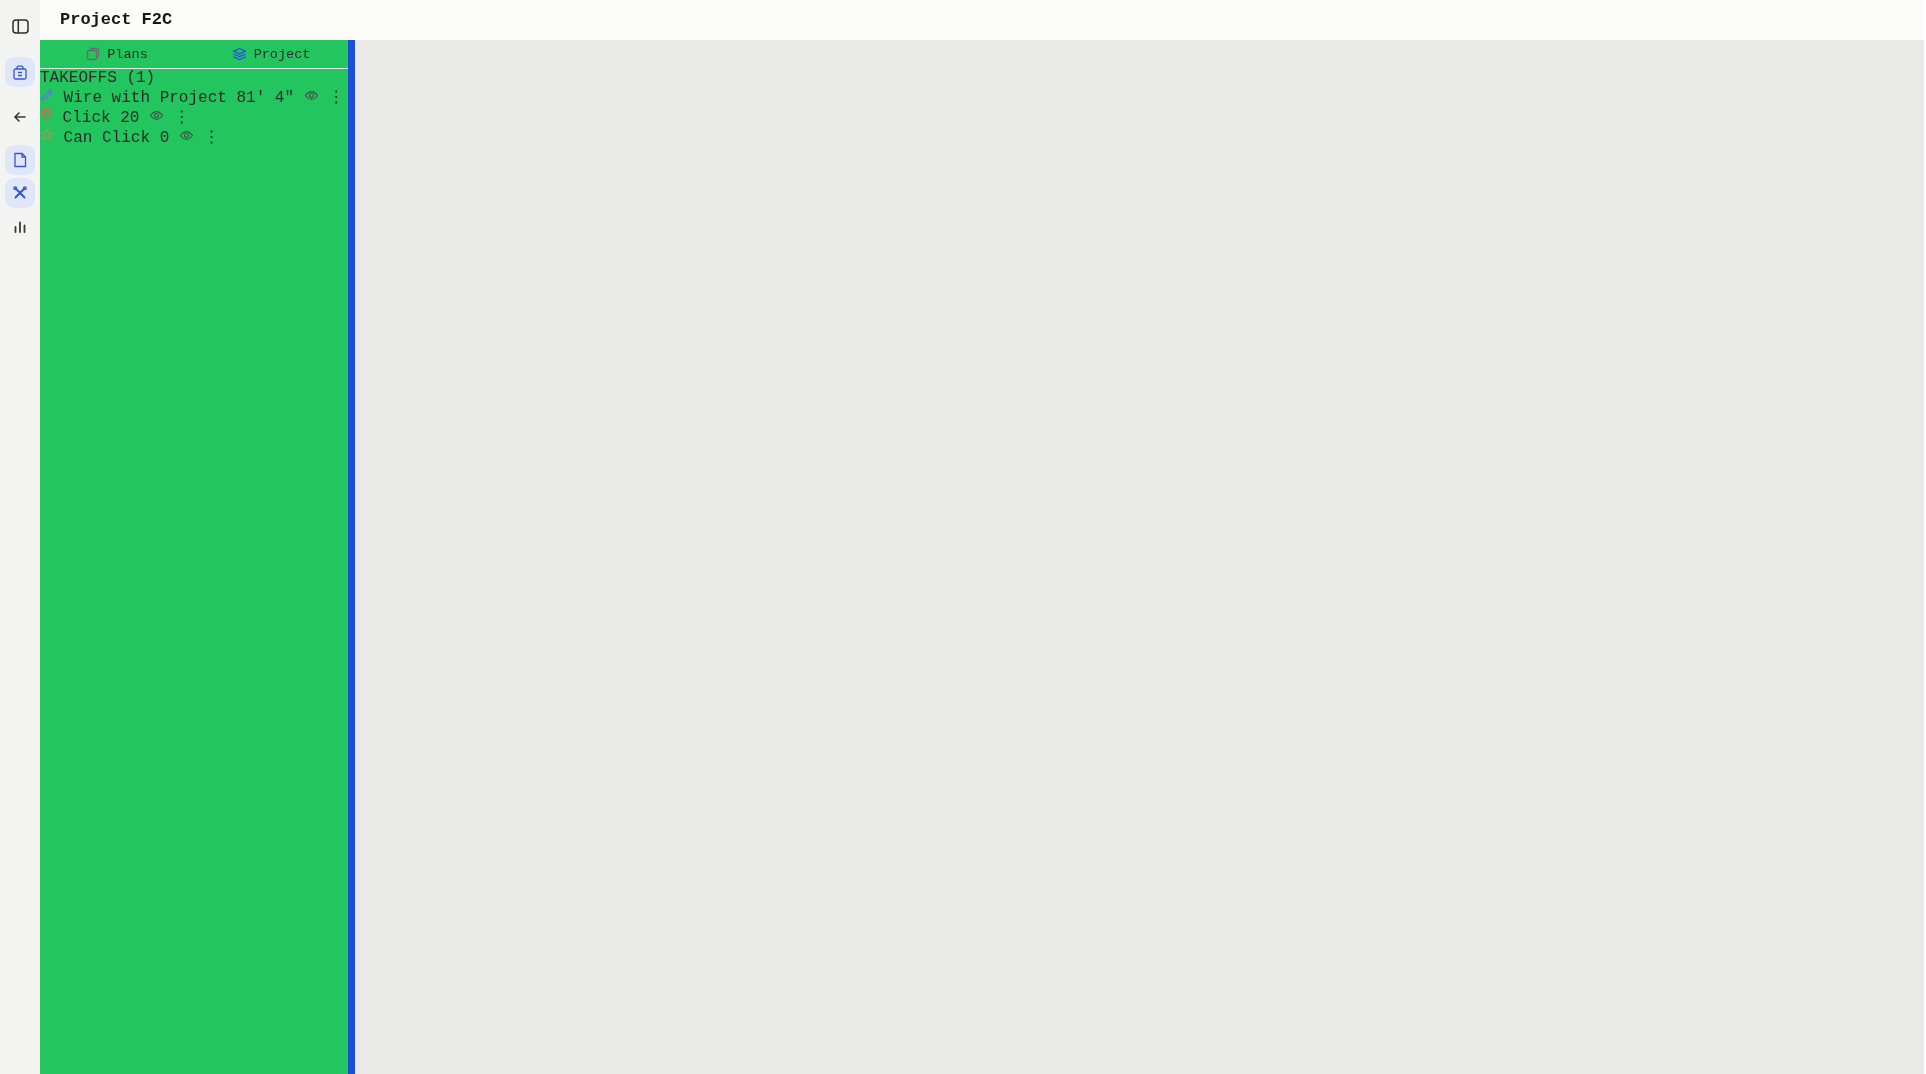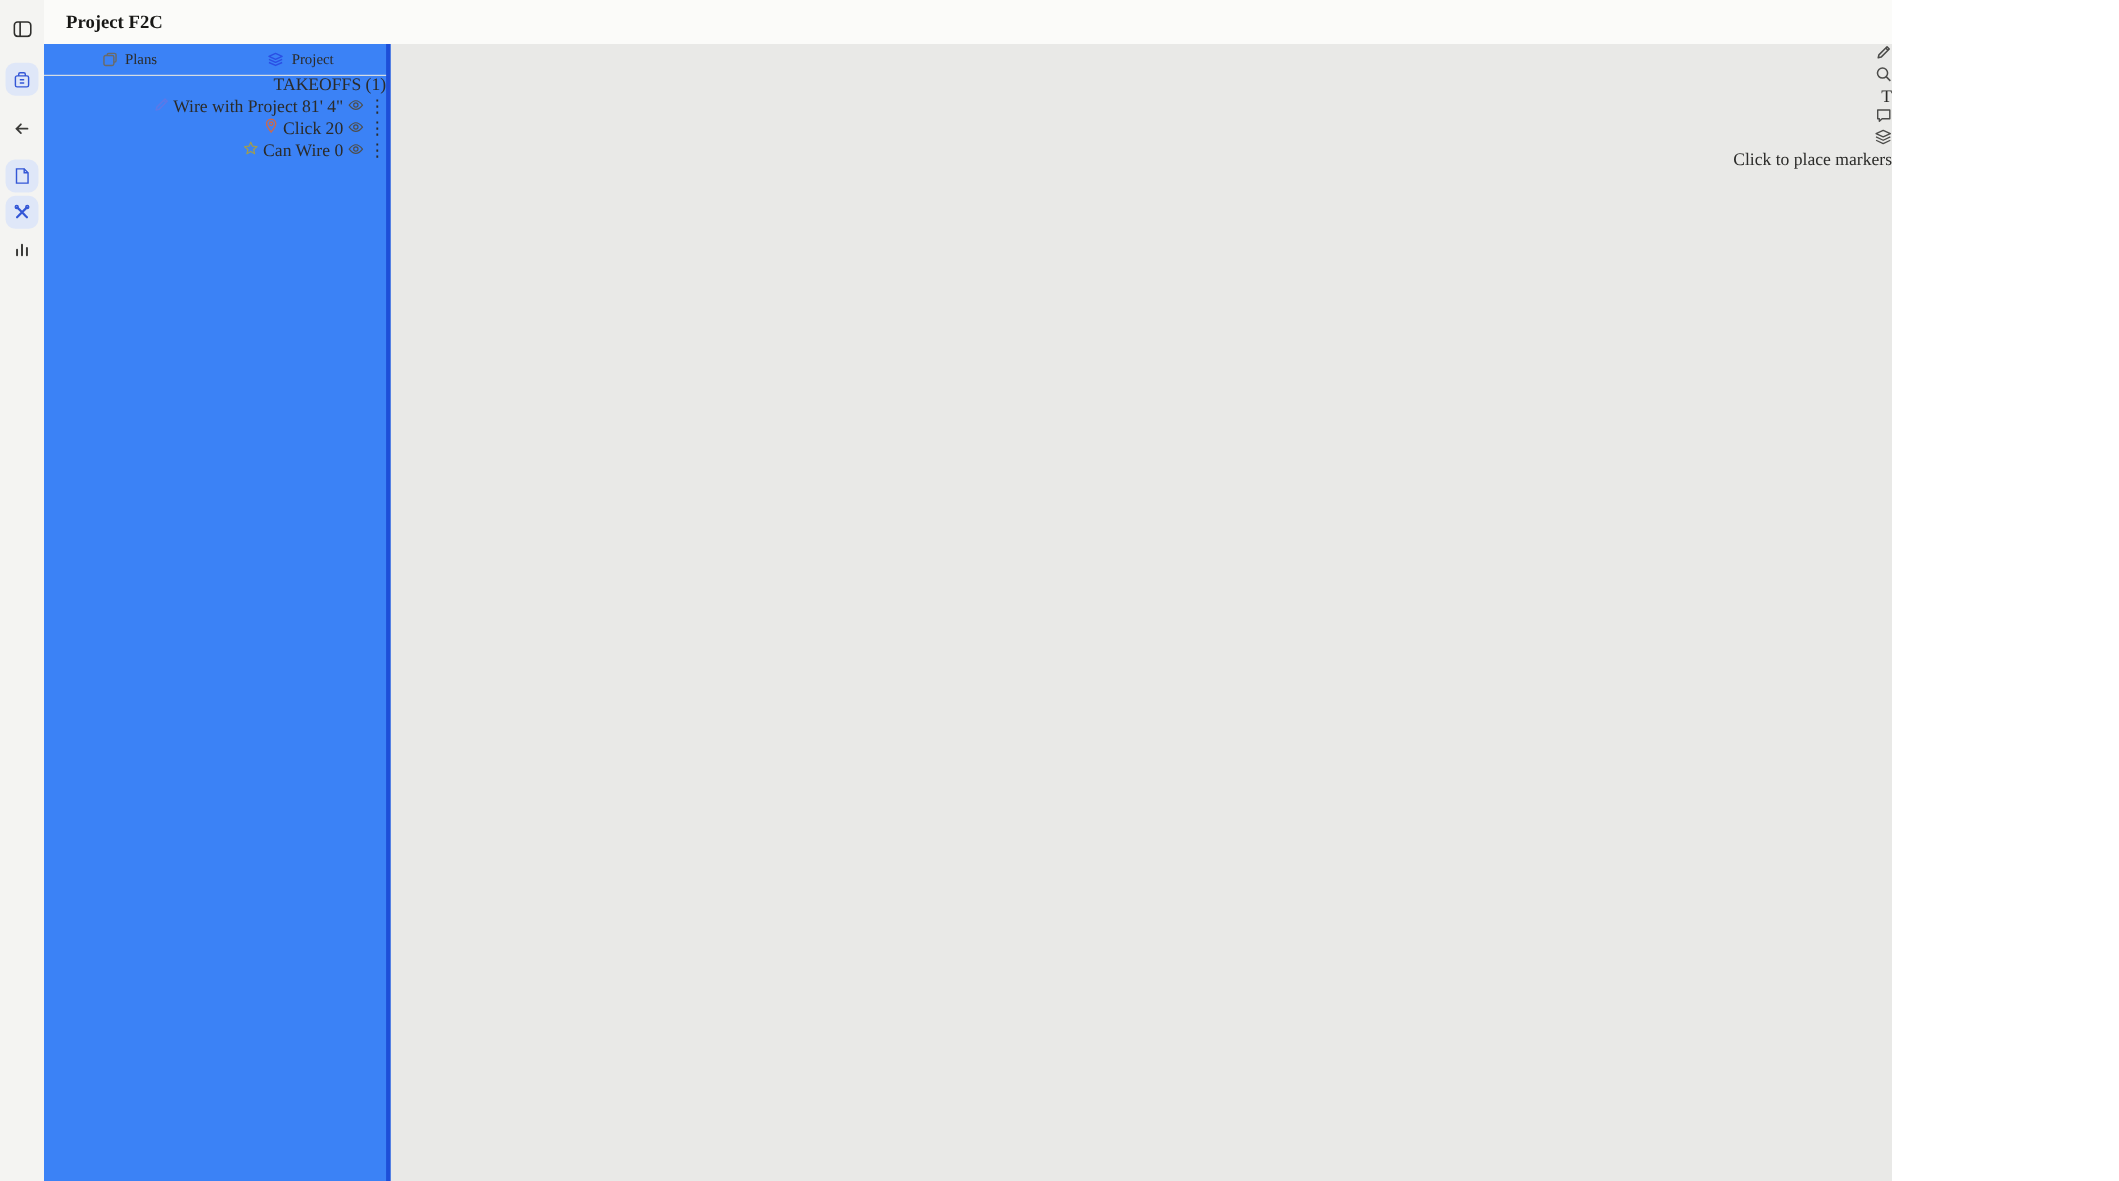--- a/index.html
+++ b/index.html
@@ -1,33 +1,33 @@
 <!DOCTYPE html>
 <html><head>
 <meta charset="utf-8">
 <style>
   * { margin:0; padding:0; box-sizing:border-box; }
   html,body { width:1926px; height:1074px; overflow:hidden; }
-  #app { position:relative; width:1720px; height:1074px; background:#e9e9e7;
-         font-family:Liberation Serif, serif; color:#2b2b29; overflow:hidden;text-align:right; }
+  #app { position:relative; width:1924px; height:1074px; background:#e9e9e7;
+         font-family:Liberation Mono, monospace; color:#2b2b29; overflow:hidden; }
 
   
   .rail { position:absolute; left:0; top:0; width:40px; height:1074px; background:#f4f4f2; z-index:30; }
   .rail-ic { position:absolute; left:5px; width:30px; height:30px; border-radius:9px;
              display:flex; align-items:center; justify-content:center; color:#3c3c3a; }
   .rail-ic.blue-bg { background:#dfe7f8; color:#3457d6; }
   .rail-ic svg { display:block; }
 
   
   .header { position:absolute; left:40px; top:0; width:1886px; height:40px; background:#fbfbf9; z-index:20; }
   .title { position:absolute; left:20px; top:10px; font-size:17px; font-weight:700; color:#171715; }
 
   
-  .sidebar { position:absolute; left:40px; top:40px; width:315px; height:1034px; background:#3b82f6;
-             border-right:4px solid #1d4ed8; z-index:20; }
+  .sidebar { position:absolute; left:40px; top:40px; width:315px; height:1034px; background:#22c55e;
+             border-right:7px solid #1d4ed8; z-index:20; }
   .sb-tabs { position:relative; height:29px; border-bottom:1px solid #e6e6e3; display:flex; }
   .sb-tab { flex:1; display:flex; align-items:center; justify-content:center; gap:7px;
             font-size:13.5px; color:#55555') }
   .sb-tab { color:#565654; font-weight:500; position:relative; cursor:default; }
   .sb-tab.active { color:#2a4fe4; font-weight:700; }
   .sb-tab.active::after { content:""; position:absolute; left:4px; right:0; bottom:-1px; height:2.5px; background:#2a4fe4; }
   .sb-controls { display:flex; align-items:center; gap:10px; padding:13px 10px 10px 14px; }
   .search-box { flex:1; height:33px; background:#fff; border:1px solid #e3e3df; border-radius:17px;
                 display:flex; align-items:center; padding:0 10px; gap:7px; color:#9a9a97; }
   .search-box span { font-size:13px; }
@@ -240,21 +240,21 @@
       </span>
       <span class="t-kebab">⋮</span>
     </div>
 
     <div class="t-row sel">
       <span class="t-ic">
         <svg width="14" height="14" viewBox="0 0 14 14" fill="none" stroke="#9c9c55" stroke-width="1.2" stroke-linejoin="round">
             <path d="M7 1.3 L8.6 4.9 12.6 5.3 9.6 7.9 10.5 11.8 7 9.7 3.5 11.8 4.4 7.9 1.4 5.3 5.4 4.9 Z"></path>
           </svg>
       </span>
-      <span class="t-label">Can Wire</span>
+      <span class="t-label">Can Click</span>
       <span class="t-val">0</span>
       <span class="t-eye">
         <svg width="15" height="13" viewBox="0 0 16 14" fill="none" stroke="#4e4e4c" stroke-width="1.2">
             <path d="M1.5 7 C4 3.8 6 2.8 8 2.8 C10 2.8 12 3.8 14.5 7 C12 10.2 10 11.2 8 11.2 C6 11.2 4 10.2 1.5 7 Z"></path>
             <circle cx="8" cy="7" r="2.1"></circle>
           </svg>
       </span>
       <span class="t-kebab">⋮</span>
     </div>
   </div>

